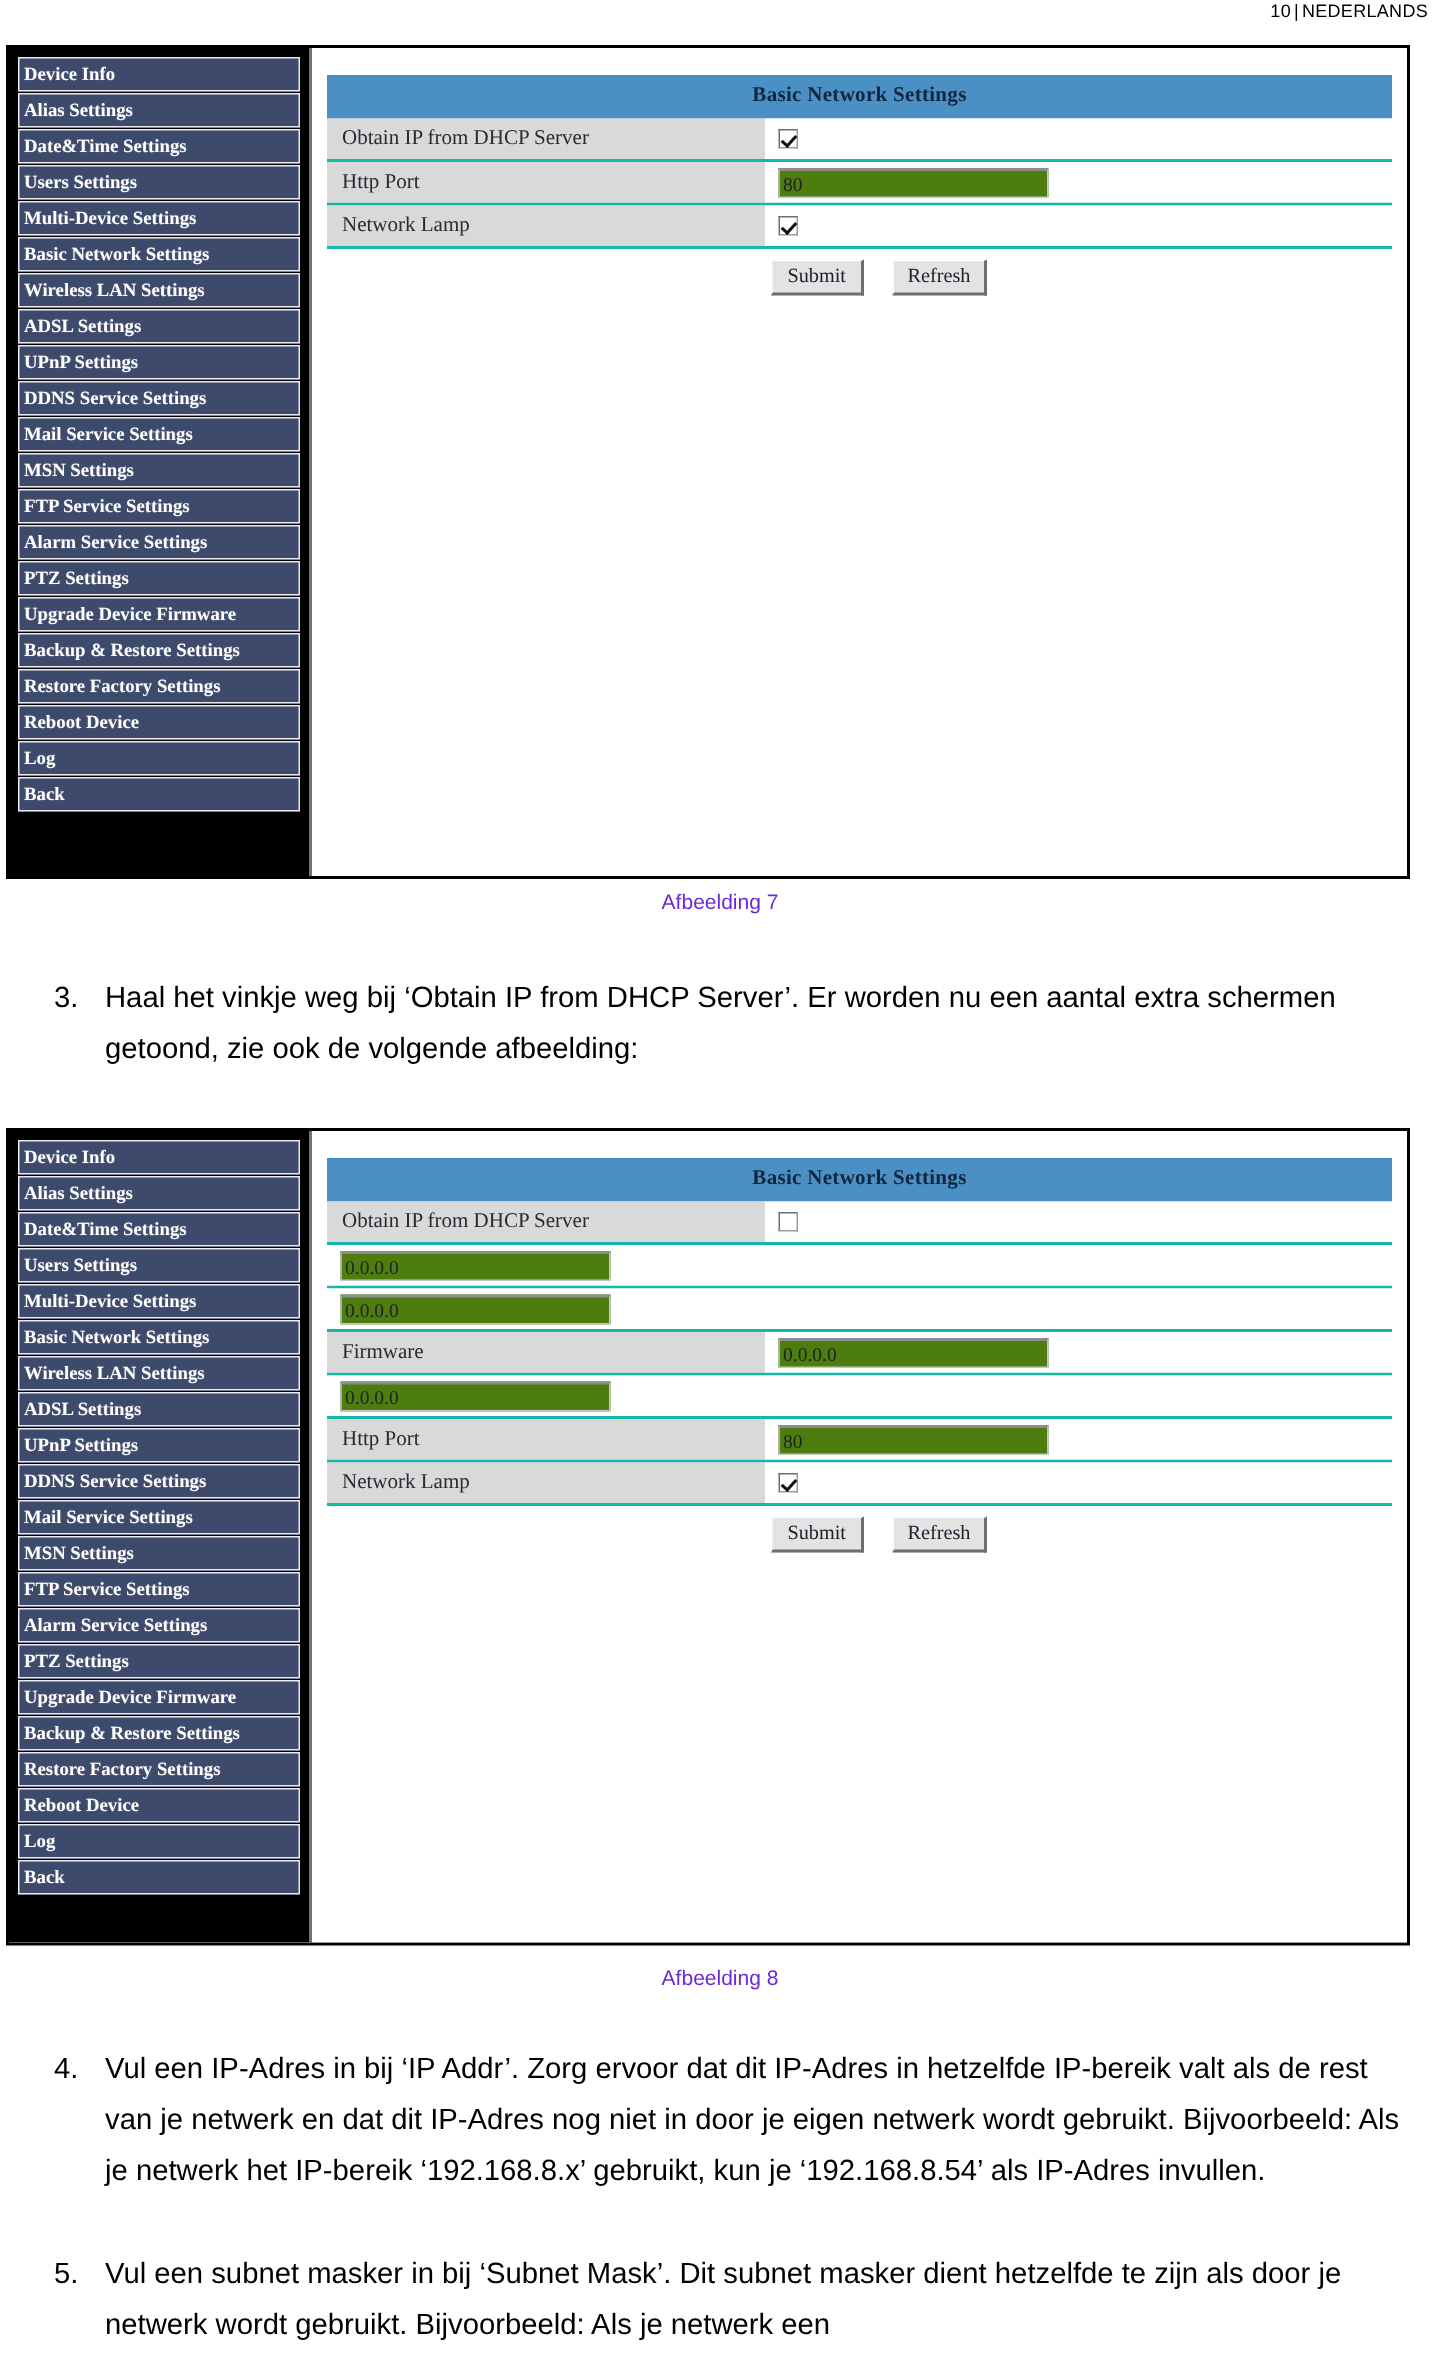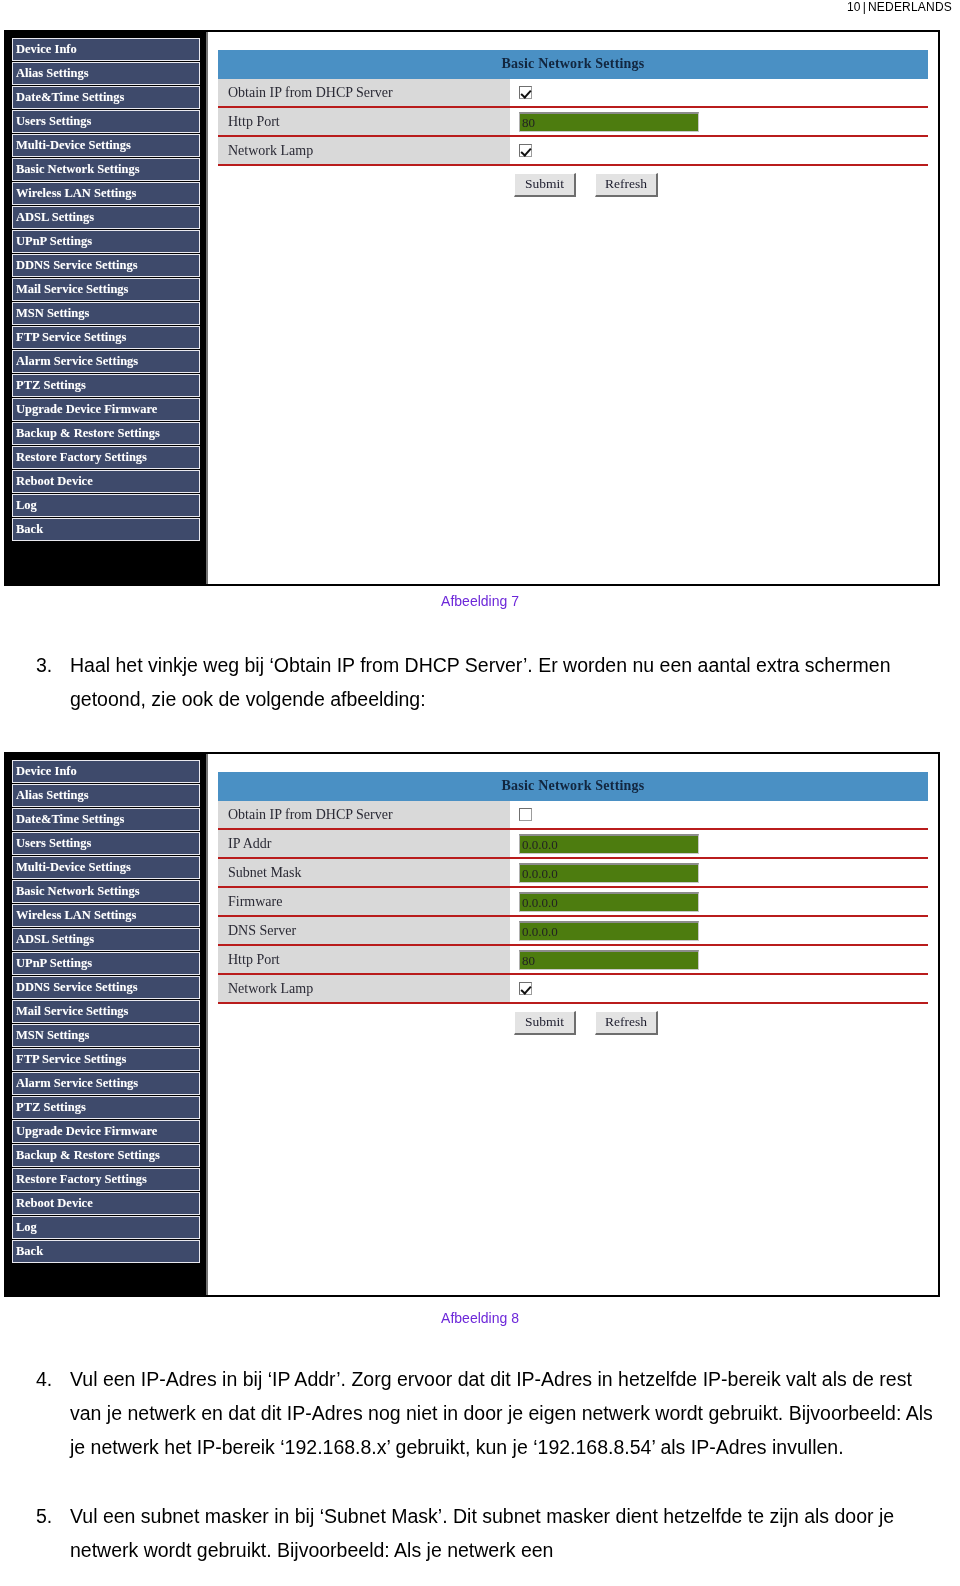--- a/index.html
+++ b/index.html
@@ -81,21 +81,21 @@
     font-family: "Liberation Serif", serif;
     font-weight: bold;
     font-size: 14px;
     text-align: center;
     padding: 6px 0 7px 0;
     letter-spacing: .2px;
   }
   .form-row {
     display: flex;
     align-items: stretch;
-    border-bottom: 2px solid #b91c1c;
+    border-bottom: 2px solid #14b8a6;
     min-height: 29px;
   }
   .row-label {
     width: 292px;
     flex: 0 0 292px;
     background: #d9d9d9;
     font-family: "Liberation Serif", serif;
     font-size: 14px;
     color: #2a2a35;
     padding: 5px 0 5px 10px;
@@ -292,39 +292,36 @@
       <div class="panel">
         <div class="panel-title">Basic Network Settings</div>
         <div id="rows-8">
             <div class="form-row">
               <div class="row-label">Obtain IP from DHCP Server</div>
               <div class="row-field">
                 <span class="chk"></span>
               </div>
             </div>
             <div class="form-row">
-              <div class="row-label">IP Addr</div>
               <div class="row-field">
                 <div class="txtbox">0.0.0.0</div>
               </div>
             </div>
             <div class="form-row">
-              <div class="row-label">Subnet Mask</div>
               <div class="row-field">
                 <div class="txtbox">0.0.0.0</div>
               </div>
             </div>
             <div class="form-row">
               <div class="row-label">Firmware</div>
               <div class="row-field">
                 <div class="txtbox">0.0.0.0</div>
               </div>
             </div>
             <div class="form-row">
-              <div class="row-label">DNS Server</div>
               <div class="row-field">
                 <div class="txtbox">0.0.0.0</div>
               </div>
             </div>
             <div class="form-row">
               <div class="row-label">Http Port</div>
               <div class="row-field">
                 <div class="txtbox">80</div>
               </div>
             </div>

